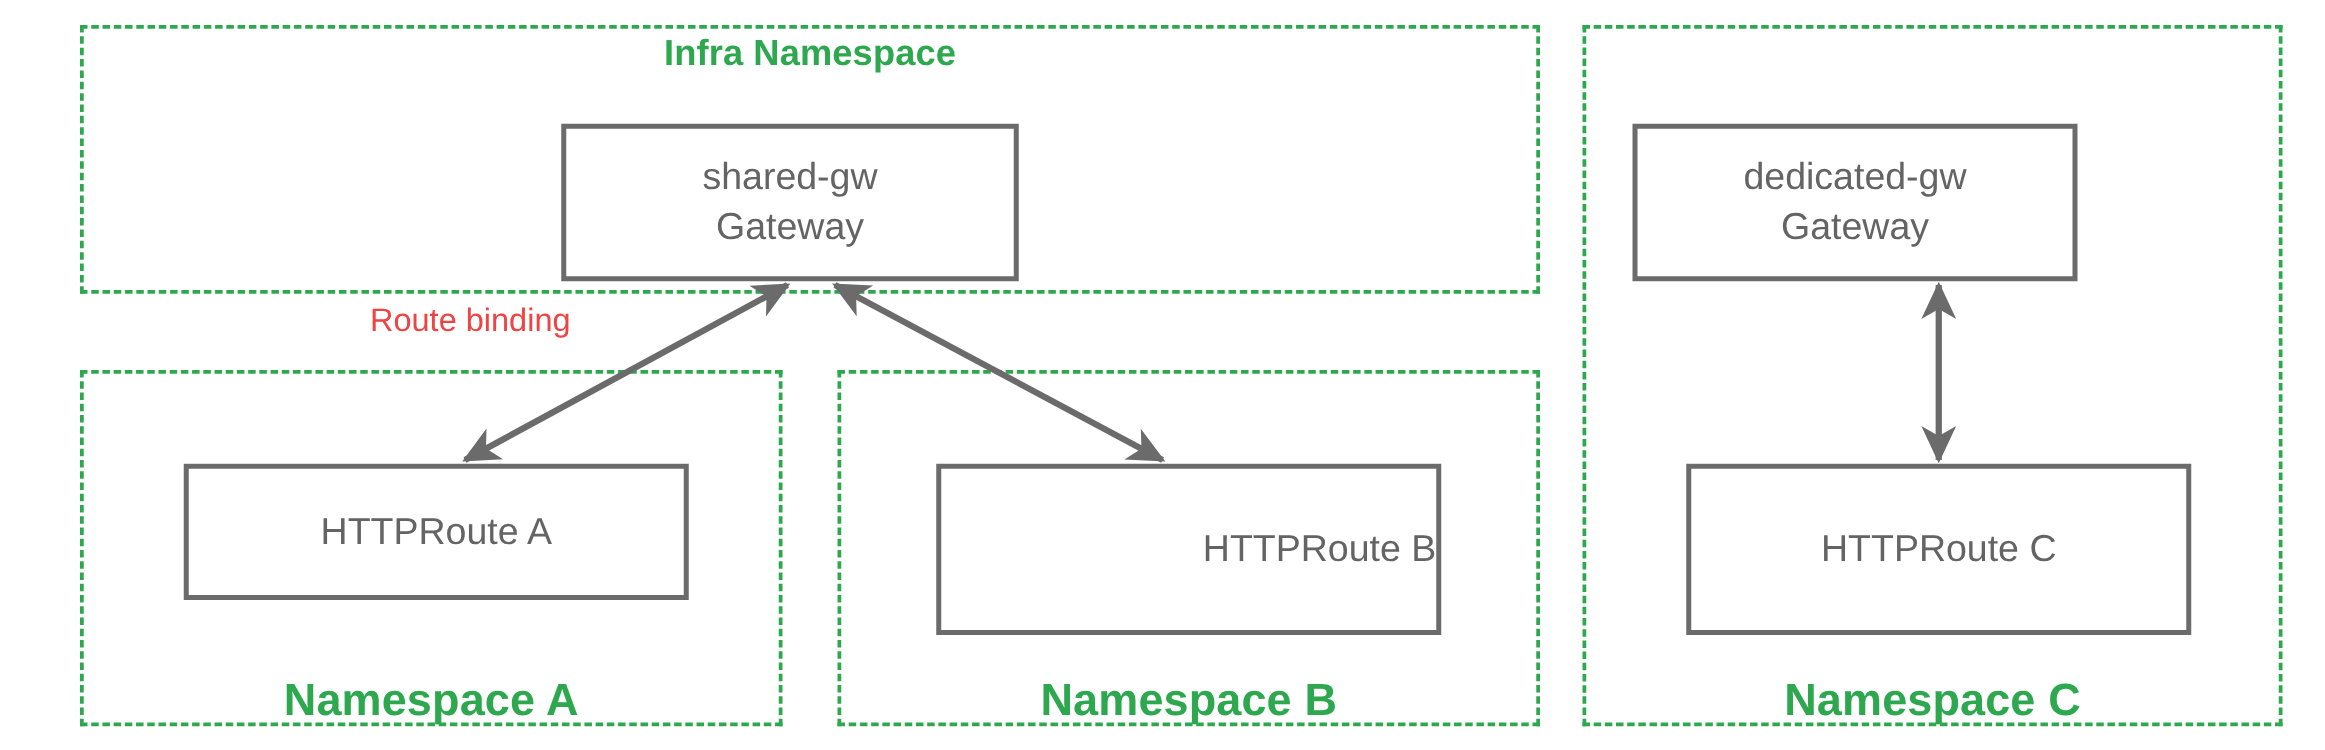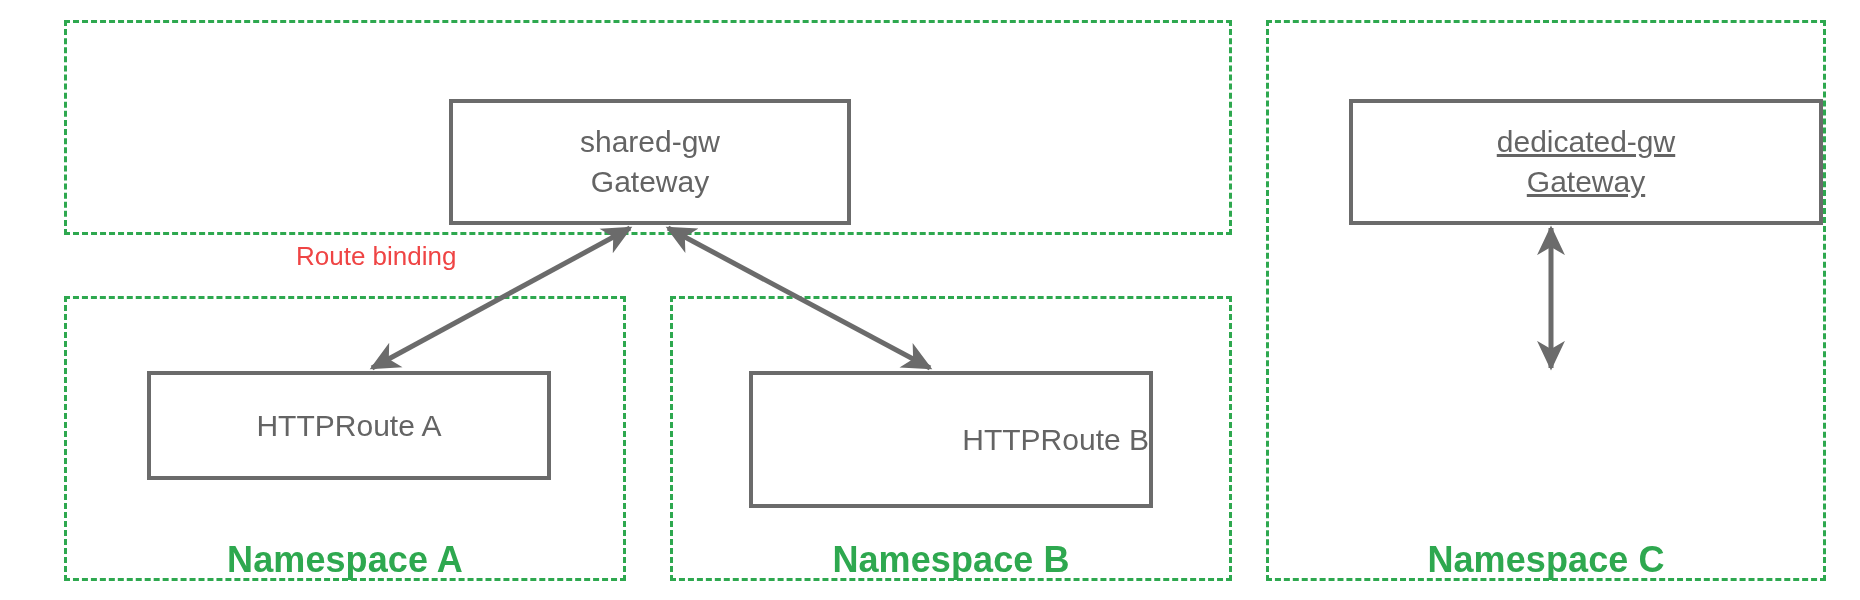--- a/index.html
+++ b/index.html
@@ -71,22 +71,23 @@
     height: 600px;
     pointer-events: none;
   }
 </style>
 </head>
 <body>
 
 <div id="canvas">
 
   <div class="ns" style="left:64px; top:20px; width:1168px; height:215px;"></div>
+  <div class="ns-title big" style="left:64px; top:27px; width:1168px;">Infra Namespace</div>
 
-  <div class="box" style="left:449px; top:99px; width:402px; height:126px;">
+  <div class="box" style="left:449px; top:99px; width:366px; height:126px;">
     <div>
       <span class="ln">shared-gw</span>
       <span class="ln">Gateway</span>
     </div>
   </div>
 
   <div class="ns" style="left:64px; top:296px; width:562px; height:285px;"></div>
   <div class="ns-title small" style="left:64px; top:539px; width:562px;">Namespace A</div>
 
   <div class="box" style="left:147px; top:371px; width:404px; height:109px;">
@@ -96,27 +97,30 @@
   <div class="ns" style="left:670px; top:296px; width:562px; height:285px;"></div>
   <div class="ns-title small" style="left:670px; top:539px; width:562px;">Namespace B</div>
 
   <div class="box" style="left:749px; top:371px; width:404px; height:137px;justify-content:flex-end;">
     <span>HTTPRoute B</span>
   </div>
 
   <div class="ns" style="left:1266px; top:20px; width:560px; height:561px;"></div>
   <div class="ns-title small" style="left:1266px; top:539px; width:560px;">Namespace C</div>
 
-  <div class="box" style="left:1349px; top:99px; width:474px; height:126px;text-decoration:underline;">
+  <div class="box" style="left:1306px; top:99px; width:356px; height:126px;">
     <div>
       <span class="ln">dedicated-gw</span>
       <span class="ln">Gateway</span>
     </div>
   </div>
 
+  <div class="box" style="left:1349px; top:371px; width:404px; height:137px;">
+    <span>HTTPRoute C</span>
+  </div>
 
   <svg id="arrows" viewBox="0 0 1860 600" xmlns="http://www.w3.org/2000/svg">
     <defs>
       <marker id="ah" viewBox="0 0 12 12" refX="10.5" refY="6" markerWidth="6.2" markerHeight="6.2" orient="auto-start-reverse">
         <path d="M 0 0.6 L 11.5 6 L 0 11.4 L 3.1 6 Z" fill="#6b6b6b"></path>
       </marker>
     </defs>
 
     <line x1="630" y1="228" x2="372" y2="368" stroke="#6b6b6b" stroke-width="5" marker-start="url(#ah)" marker-end="url(#ah)"></line>
 

